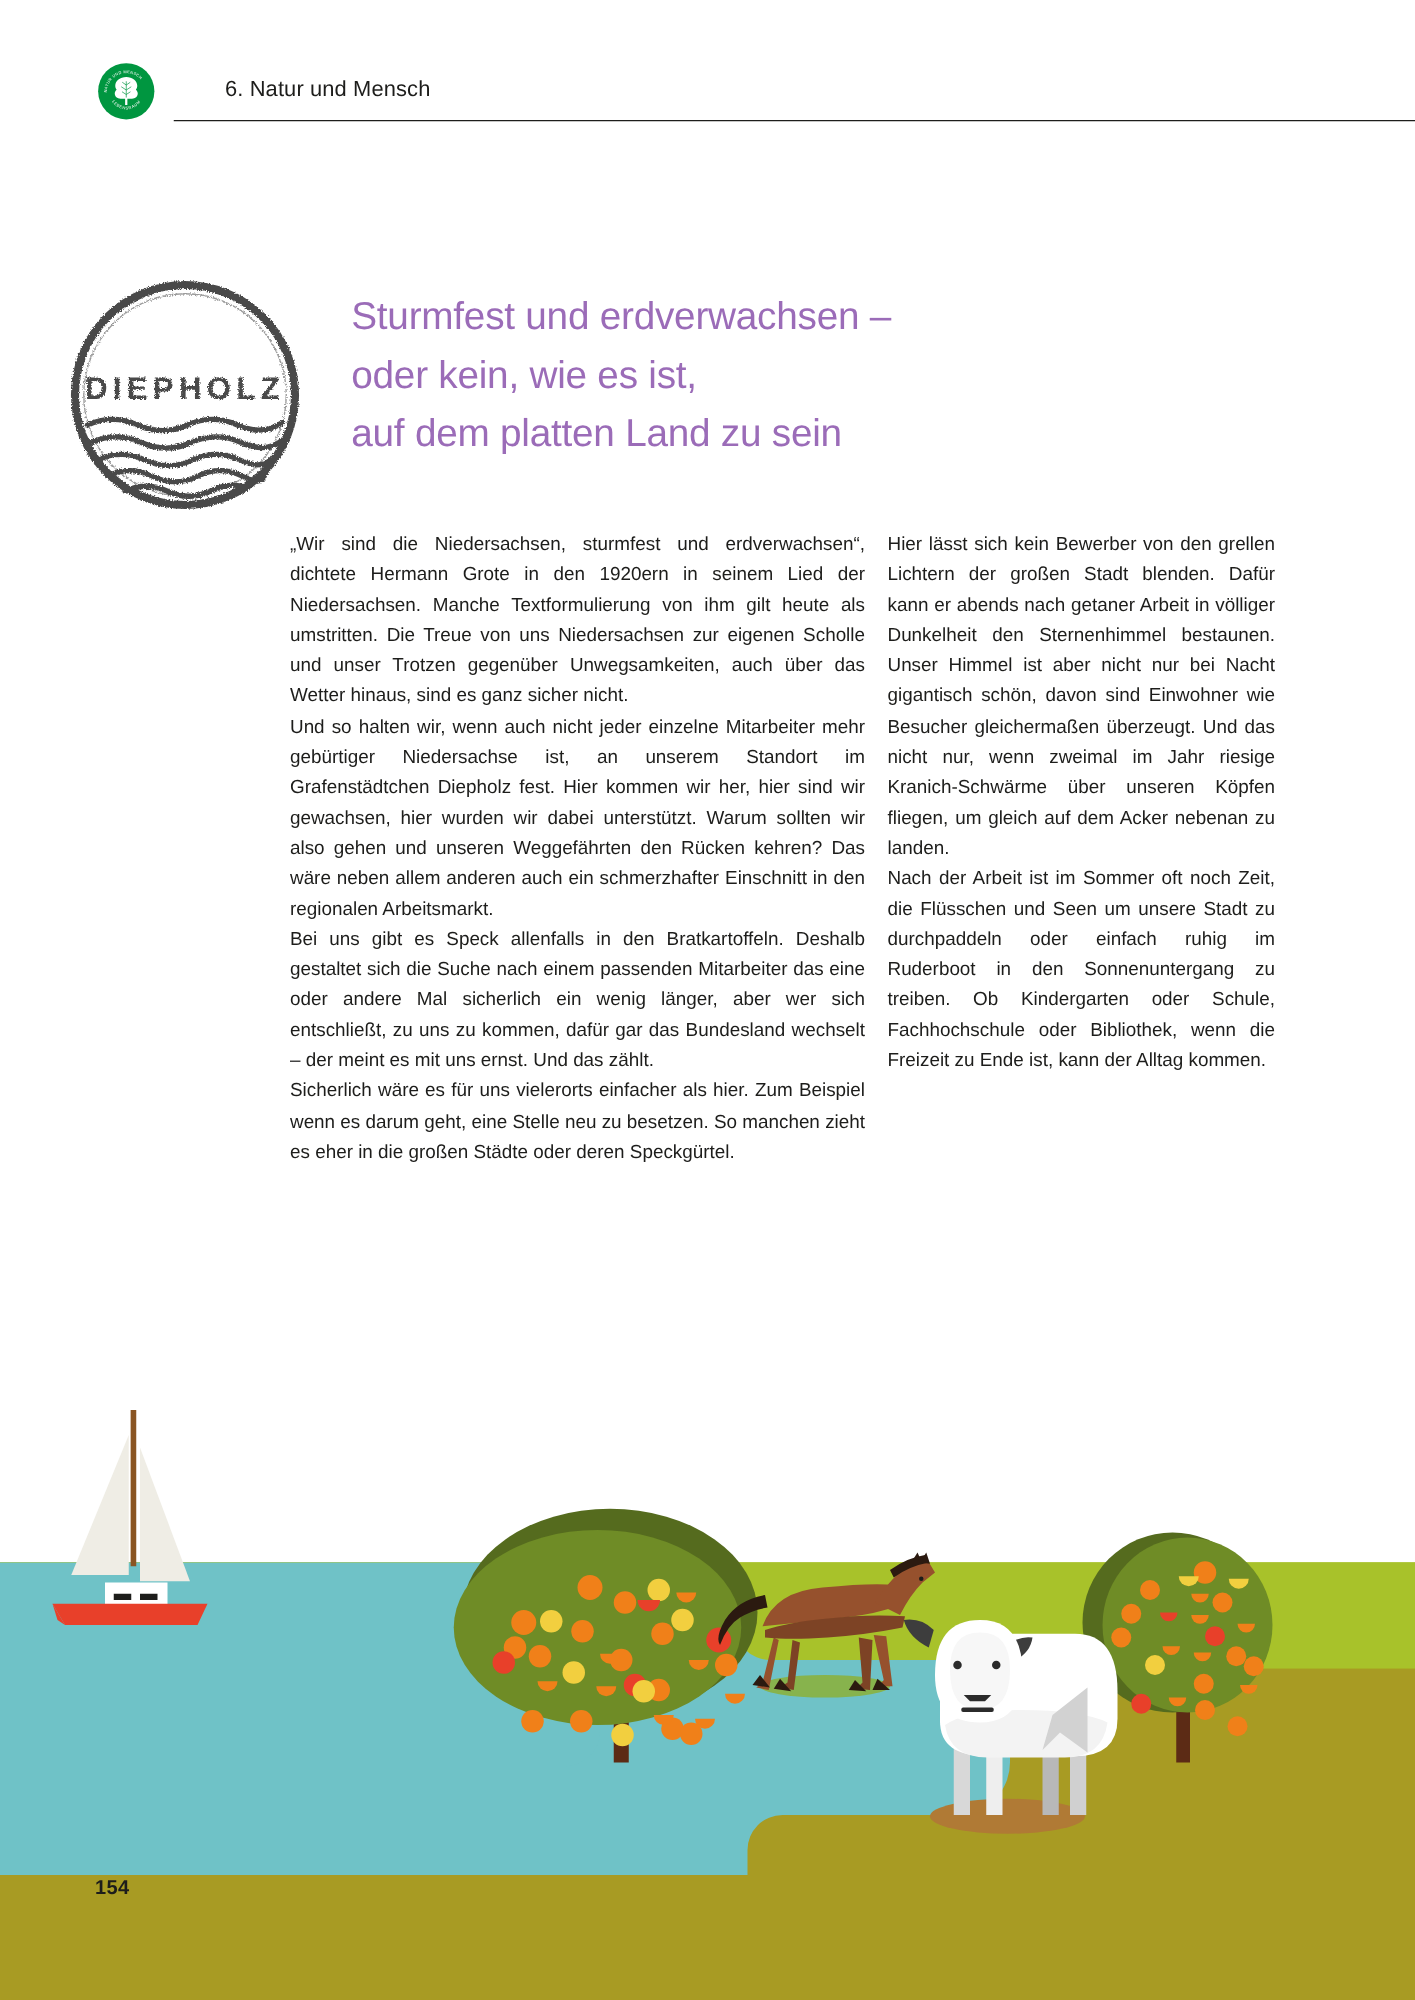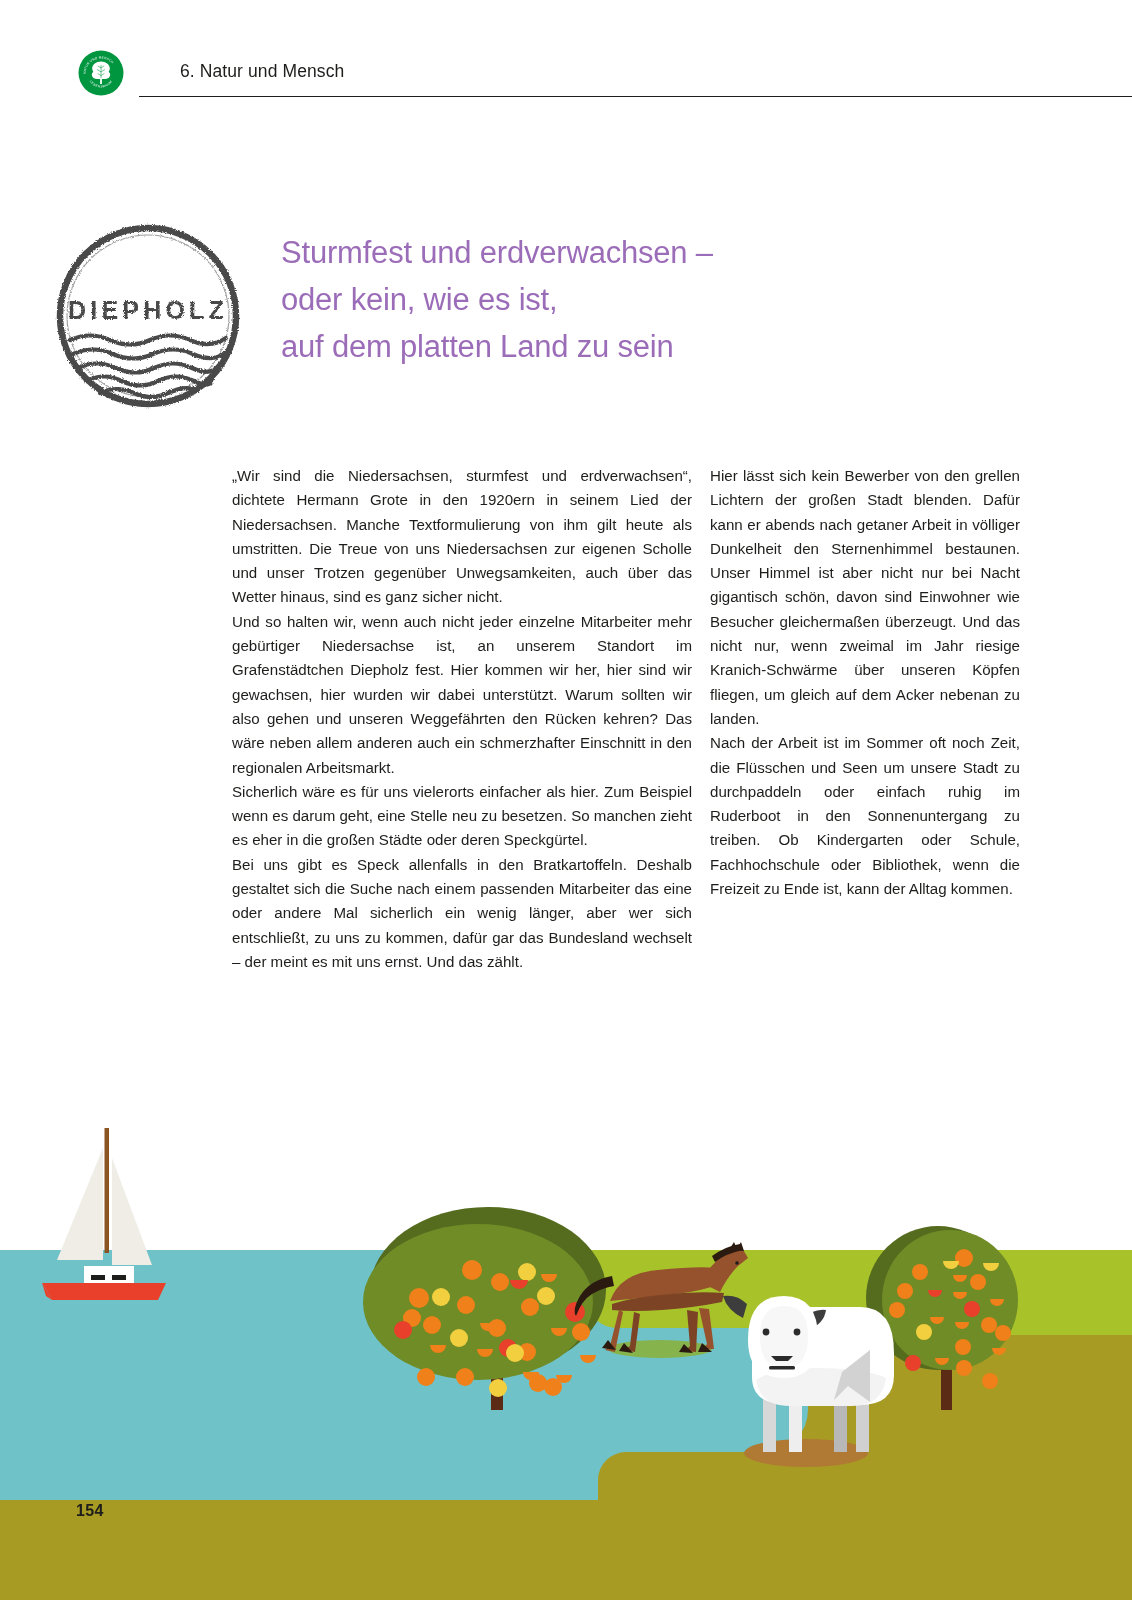--- a/index.html
+++ b/index.html
@@ -49,21 +49,20 @@
   
   #columns{
     position:absolute; left:232px; top:424px; width:800px;
   }
   .col{
     position:absolute; top:0;
     font-size:15.1px; line-height:24.3px;
     text-align:justify;
     color:#1d1d1b;
     hyphens:manual;
-    margin-top:40px;
   }
   #col-left{ left:0; width:460px; }
   #col-right{ left:478px; width:310px; }
   .col p{margin:0;}
 
   
   #illustration{
     position:absolute; left:0; top:1100px; width:1132px; height:500px;
   }
   #illustration svg{display:block;}
@@ -135,22 +134,22 @@
 <h1 id="page-title">
   <span class="tl">Sturmfest und erdverwachsen –</span>
   <span class="tl">oder kein, wie es ist,</span>
   <span class="tl">auf dem platten Land zu sein</span>
 </h1>
 
 <div id="columns">
   <div class="col" id="col-left">
     <p>„Wir sind die Niedersachsen, sturmfest und erdverwachsen“, dichtete Hermann Grote in den 1920ern in seinem Lied der Niedersachsen. Manche Textformulierung von ihm gilt heute als umstritten. Die Treue von uns Niedersachsen zur eigenen Scholle und unser Trotzen gegenüber Unwegsamkeiten, auch über das Wetter hinaus, sind es ganz sicher nicht.</p>
     <p>Und so halten wir, wenn auch nicht jeder einzelne Mitarbeiter mehr gebürtiger Niedersachse ist, an unserem Standort im Grafenstädtchen Diepholz fest. Hier kommen wir her, hier sind wir gewachsen, hier wurden wir dabei unterstützt. Warum sollten wir also gehen und unseren Weggefährten den Rücken kehren? Das wäre neben allem anderen auch ein schmerzhafter Einschnitt in den regionalen Arbeitsmarkt.</p>
+    <p>Bei uns gibt es Speck allenfalls in den Bratkartoffeln. Deshalb gestaltet sich die Suche nach einem passenden Mitarbeiter das eine oder andere Mal sicherlich ein wenig länger, aber wer sich entschließt, zu uns zu kommen, dafür gar das Bundesland wechselt – der meint es mit uns ernst. Und das zählt.</p>
     <p>Sicherlich wäre es für uns vielerorts einfacher als hier. Zum Beispiel wenn es darum geht, eine Stelle neu zu besetzen. So manchen zieht es eher in die großen Städte oder deren Speckgürtel.</p>
-    <p>Bei uns gibt es Speck allenfalls in den Bratkartoffeln. Deshalb gestaltet sich die Suche nach einem passenden Mitarbeiter das eine oder andere Mal sicherlich ein wenig länger, aber wer sich entschließt, zu uns zu kommen, dafür gar das Bundesland wechselt – der meint es mit uns ernst. Und das zählt.</p>
   </div>
   <div class="col" id="col-right">
     <p>Hier lässt sich kein Bewerber von den grellen Lichtern der großen Stadt blenden. Dafür kann er abends nach getaner Arbeit in völliger Dunkelheit den Sternenhimmel bestaunen. Unser Himmel ist aber nicht nur bei Nacht gigantisch schön, davon sind Einwohner wie Besucher gleichermaßen überzeugt. Und das nicht nur, wenn zweimal im Jahr riesige Kranich-Schwärme über unseren Köpfen fliegen, um gleich auf dem Acker nebenan zu landen.</p>
     <p>Nach der Arbeit ist im Sommer oft noch Zeit, die Flüsschen und Seen um unsere Stadt zu durchpaddeln oder einfach ruhig im Ruderboot in den Sonnenuntergang zu treiben. Ob Kindergarten oder Schule, Fachhochschule oder Bibliothek, wenn die Freizeit zu Ende ist, kann der Alltag kommen.</p>
   </div>
 </div>
 
 <div id="illustration">
   <svg width="1132" height="500" viewBox="0 0 1132 500">
 

